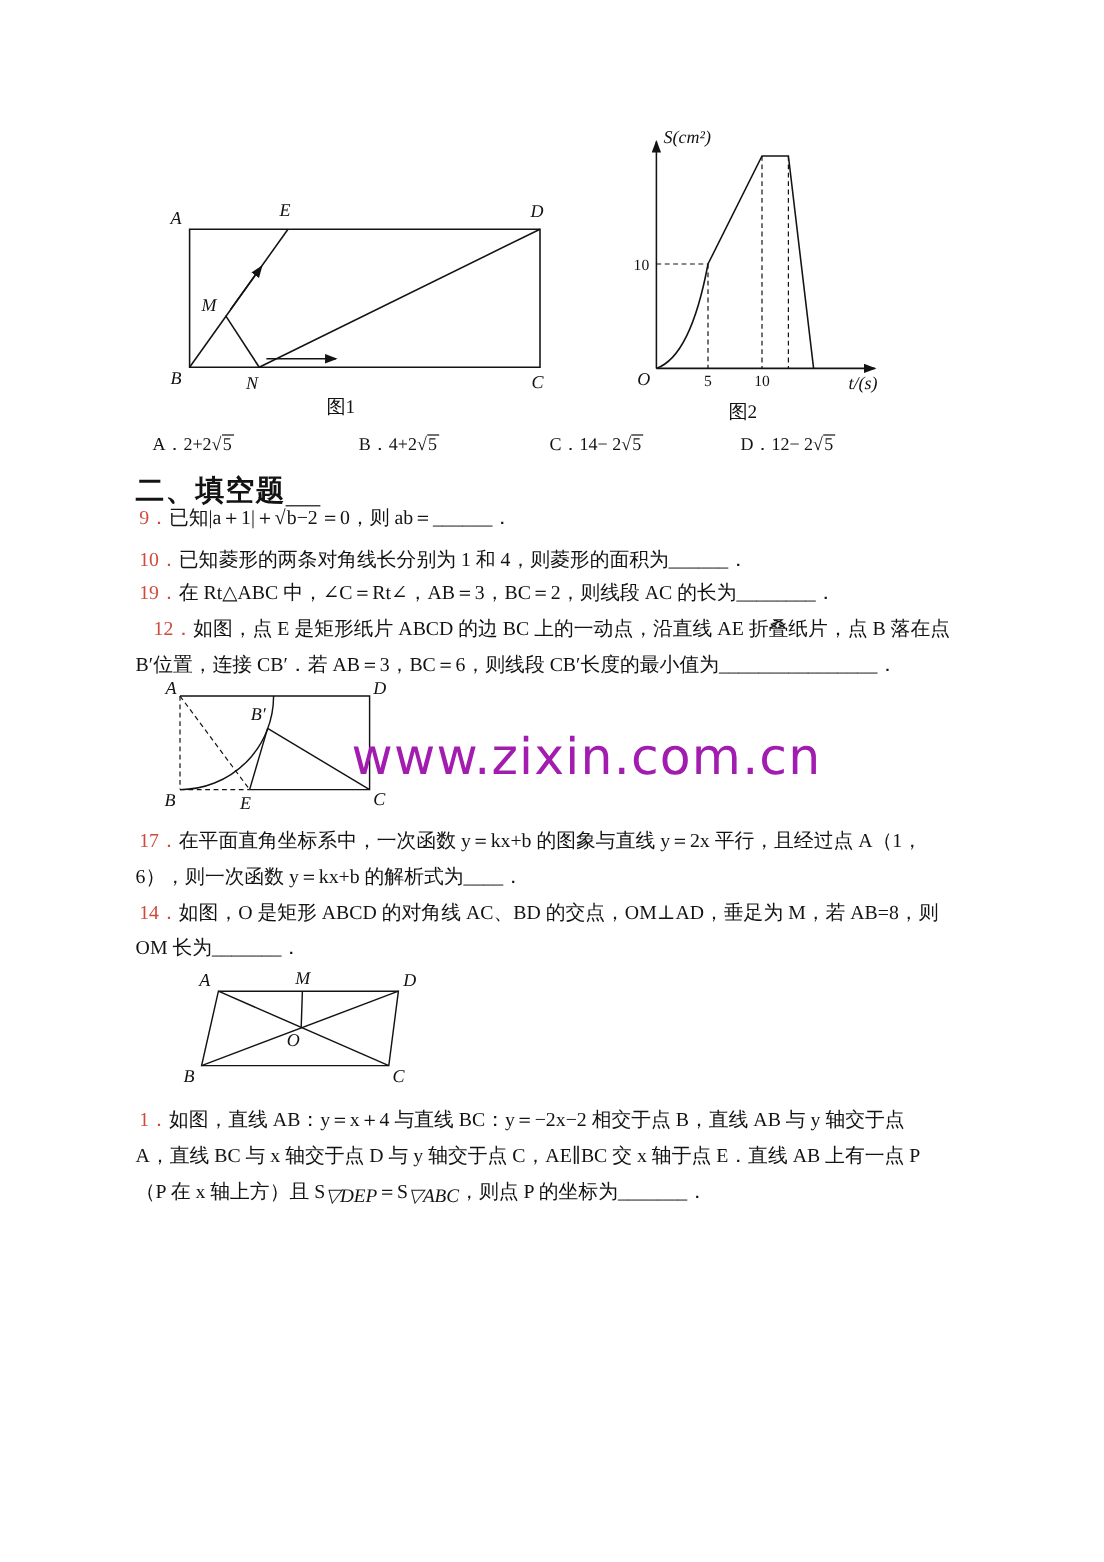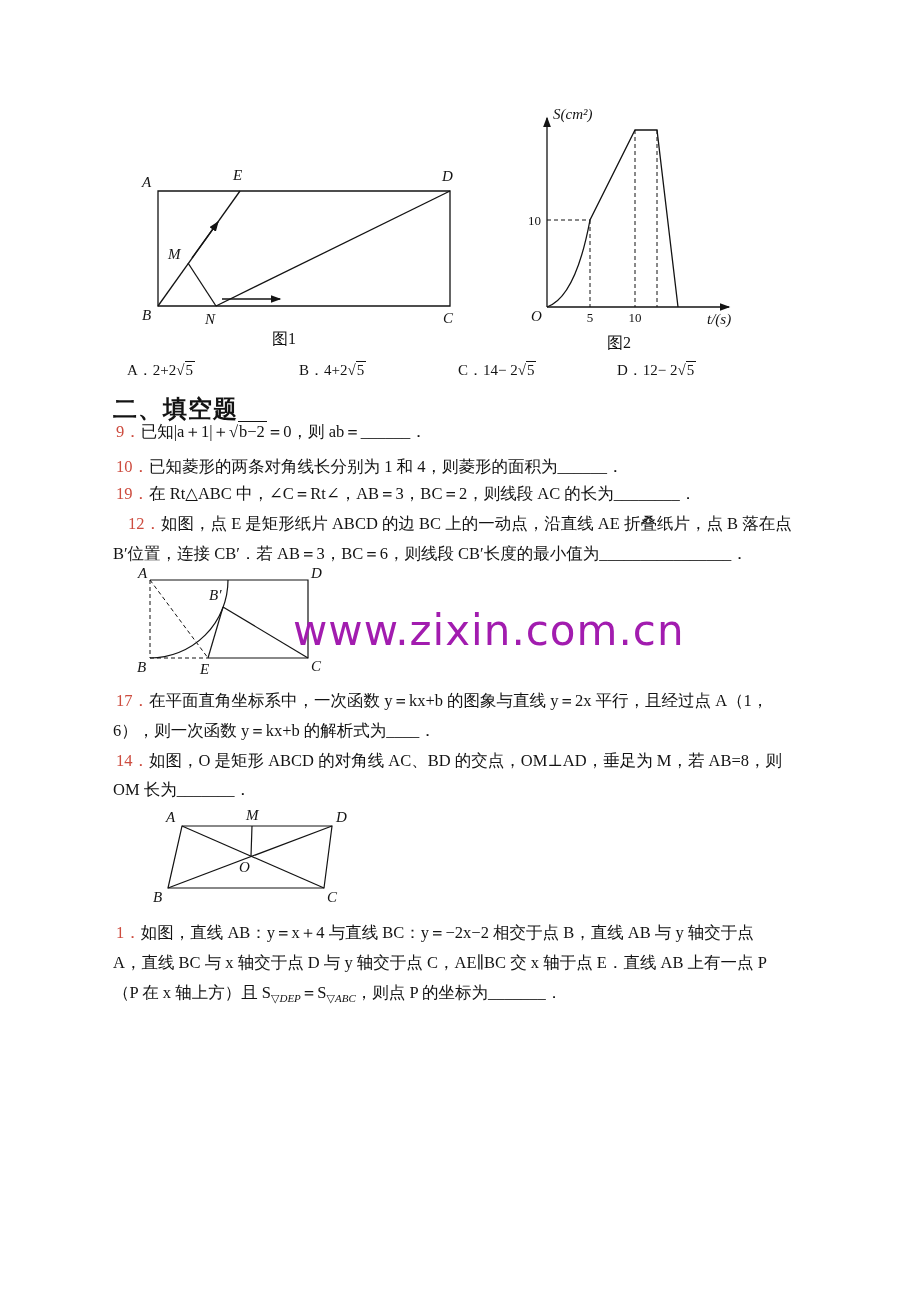--- a/index.html
+++ b/index.html
@@ -4,21 +4,21 @@
 <style>
   html,body {margin:0;padding:0;}
   body {width:920px;height:1302px;background:#ffffff;position:relative;
         font-family:"Liberation Serif","DejaVu Serif",serif;color:#131313;overflow:hidden;}
   .line {position:absolute;font-size:16.5px;white-space:nowrap;text-align:center;}
   .qnum {color:#cd4c3f;}
   .section-title {position:absolute;font-size:24px;font-weight:bold;letter-spacing:1px;}
   .option {position:absolute;font-size:15px;white-space:nowrap;}
   .caption {position:absolute;font-size:16px;font-family:Liberation Serif, serif;}
   .rb {border-top:1.4px solid #131313;padding:0 2px 0 1px;}
-  .sub {font-size:11px;font-style:italic;vertical-align:-4px;}
+  .sub {font-size:16px;font-style:italic;vertical-align:-4px;font-family:Liberation Serif, serif;}
   .watermark {position:absolute;left:293px;top:606px;font-size:42px;color:#a21caf;
               letter-spacing:1px;font-family:"DejaVu Sans","Liberation Sans",sans-serif;}
   svg.fig {position:absolute;overflow:visible;}
   svg text {font-family:"Liberation Serif","DejaVu Serif",serif;font-style:italic;font-size:15px;fill:#131313;}
   svg text.tick {font-style:normal;font-size:13px;}
 </style>
 </head>
 <body>
 
 <svg class="fig" style="left:140px;top:166px" width="330" height="162" viewBox="0 0 330 162">

